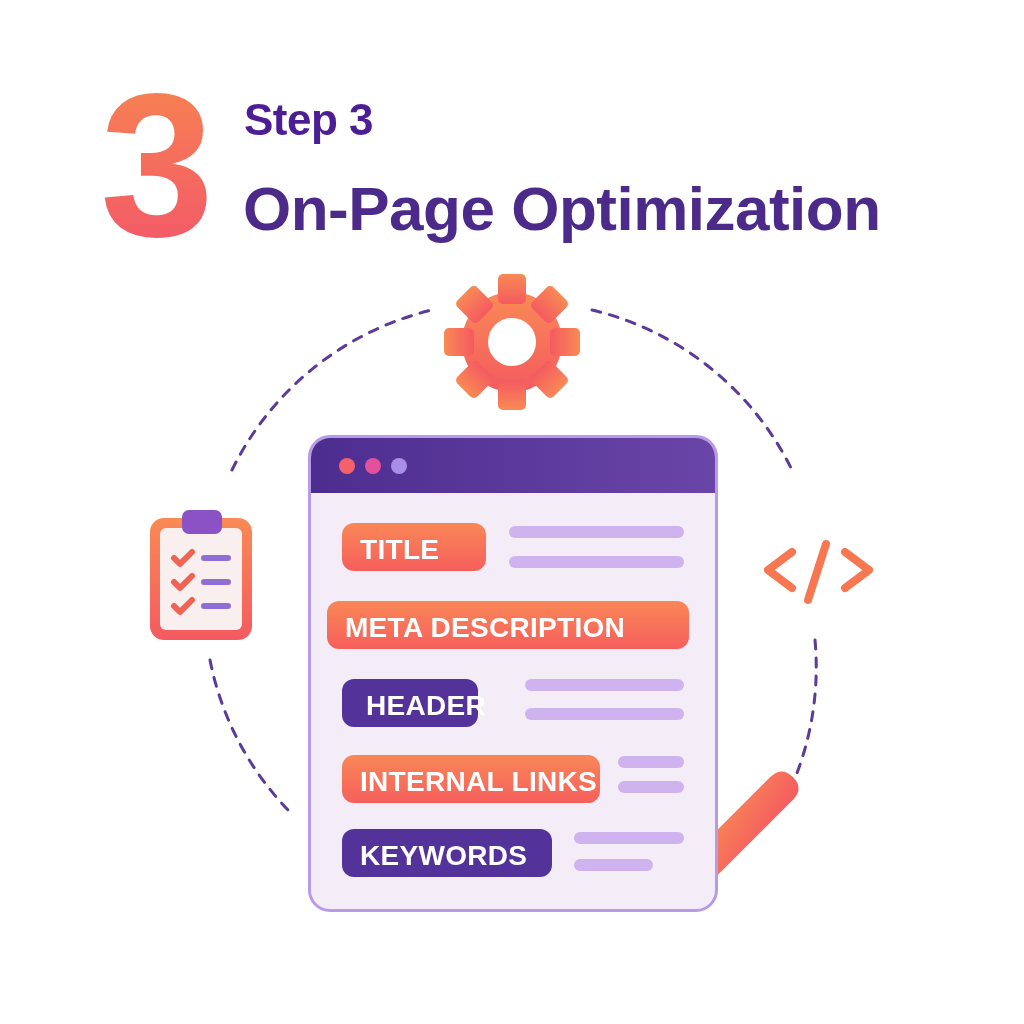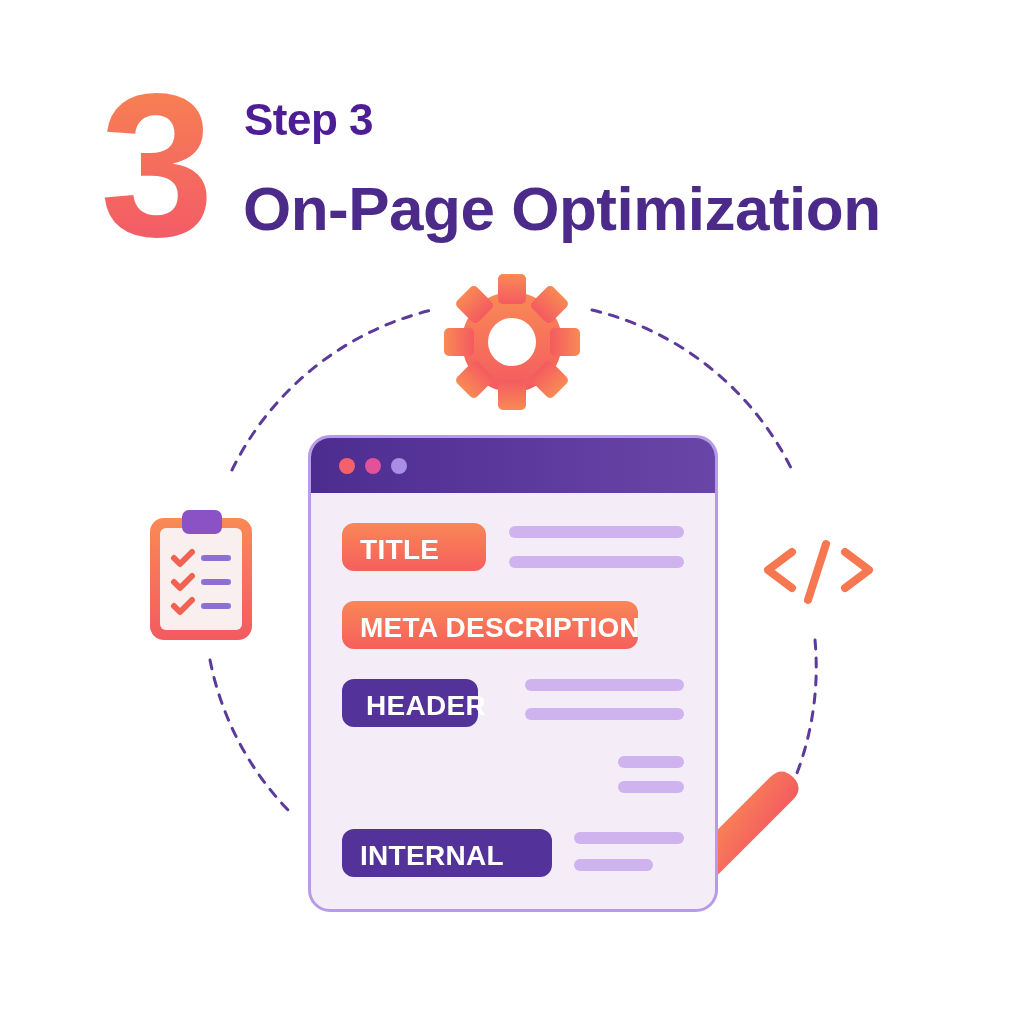--- a/index.html
+++ b/index.html
@@ -90,25 +90,26 @@
   <div class="win-bar">
     <span class="dot" style="left:28px;background:#f4606c"></span>
     <span class="dot" style="left:54px;background:#e25199"></span>
     <span class="dot" style="left:80px;background:#a88ee6"></span>
   </div>
 
   <div class="pill orange" style="left:31px;top:85px;width:144px;">TITLE</div>
   <div class="line" style="left:198px;top:88px;width:175px;"></div>
   <div class="line" style="left:198px;top:118px;width:175px;"></div>
 
-  <div class="pill orange" style="left:31px;top:163px;width:296px;">META DESCRIPTION</div>
+  <div class="pill orange" style="left:16px;top:163px;width:362px;">META DESCRIPTION</div>
 
   <div class="pill purple" style="left:31px;top:241px;width:136px;padding-left:24px;">HEADER</div>
   <div class="line" style="left:214px;top:241px;width:159px;"></div>
   <div class="line" style="left:214px;top:270px;width:159px;"></div>
 
+  <div class="pill orange" style="left:31px;top:317px;width:258px;">INTERNAL LINKS</div>
   <div class="line" style="left:307px;top:318px;width:66px;"></div>
   <div class="line" style="left:307px;top:343px;width:66px;"></div>
 
-  <div class="pill purple" style="left:31px;top:391px;width:210px;">INTERNAL</div>
+  <div class="pill purple" style="left:31px;top:391px;width:210px;">KEYWORDS</div>
   <div class="line" style="left:263px;top:394px;width:110px;"></div>
   <div class="line" style="left:263px;top:421px;width:79px;"></div>
 </div>
 
 </body></html>

